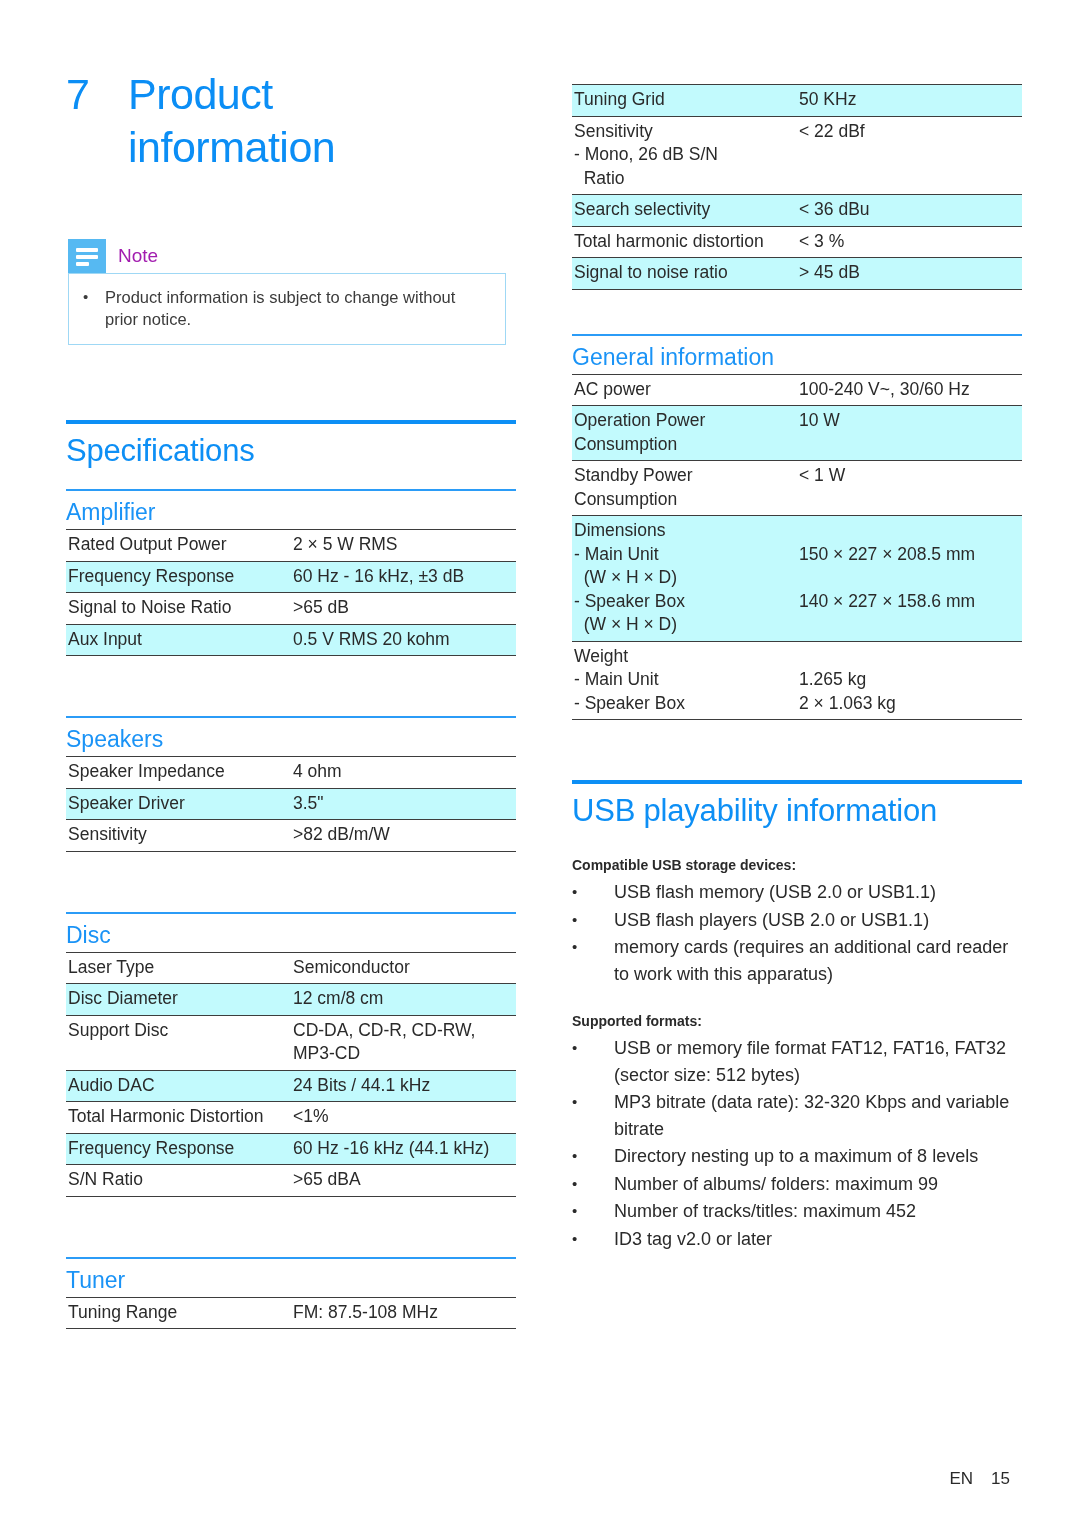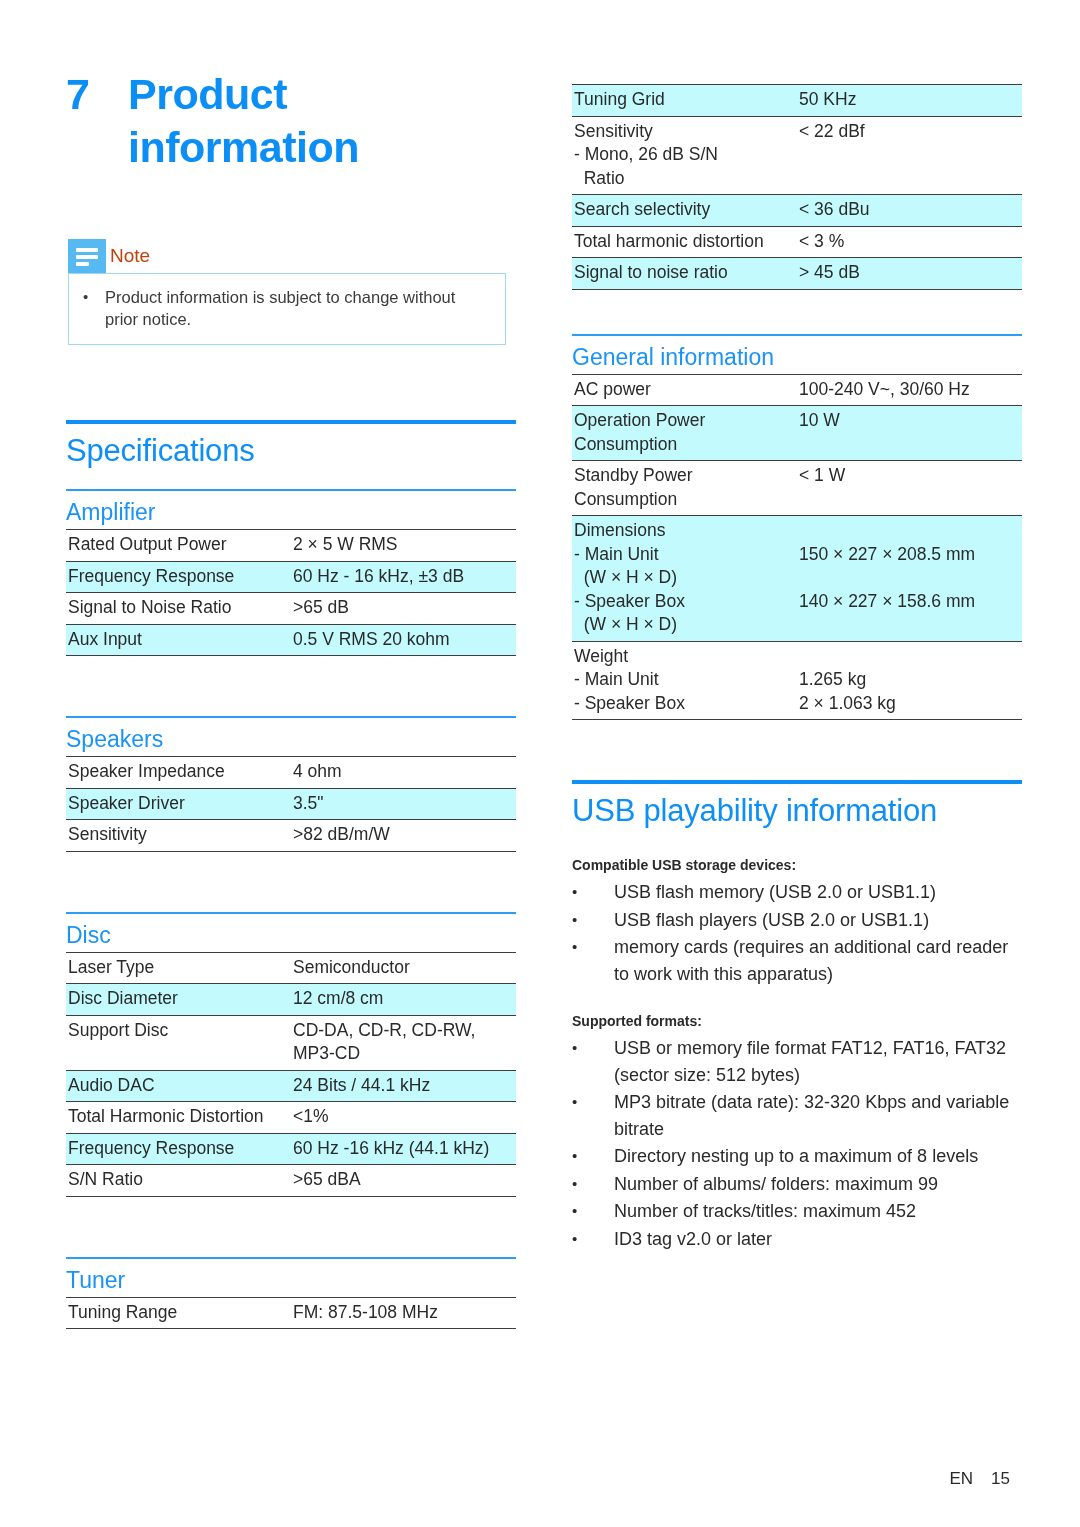--- a/index.html
+++ b/index.html
@@ -30,21 +30,21 @@
 
   
   .chapter {
     position: absolute;
     left: 66px;
     top: 68px;
     width: 450px;
     color: #0b8ef5;
     font-size: 43px;
     line-height: 53px;
-    font-weight: bold;
+    font-weight: normal;
     letter-spacing: -0.5px;
   }
   .chapter .num {
     display: inline-block;
     width: 62px;
   }
   .chapter .ttl {
     display: inline-block;
     vertical-align: top;
     width: 360px;
@@ -73,23 +73,23 @@
     position: absolute;
     background: #ffffff;
     border-radius: 1px;
     left: 8px;
     display: block;
   }
   .note-icon i.b1 { top: 9px;  width: 22px; height: 4px; }
   .note-icon i.b2 { top: 16px; width: 22px; height: 4px; }
   .note-icon i.b3 { top: 23px; width: 13px; height: 4px; }
   .note-label {
-    margin-left: 4px;
+    margin-left: 12px;
     font-size: 19px;
-    color: #c2410c;
+    color: #a21caf;
   }
   .note-body {
     border: 1px solid #9fd8f5;
     border-top: 1px solid #9fd8f5;
     padding: 12px 14px 14px 14px;
     min-height: 52px;
     box-sizing: border-box;
   }
   .note-li {
     display: flex;

